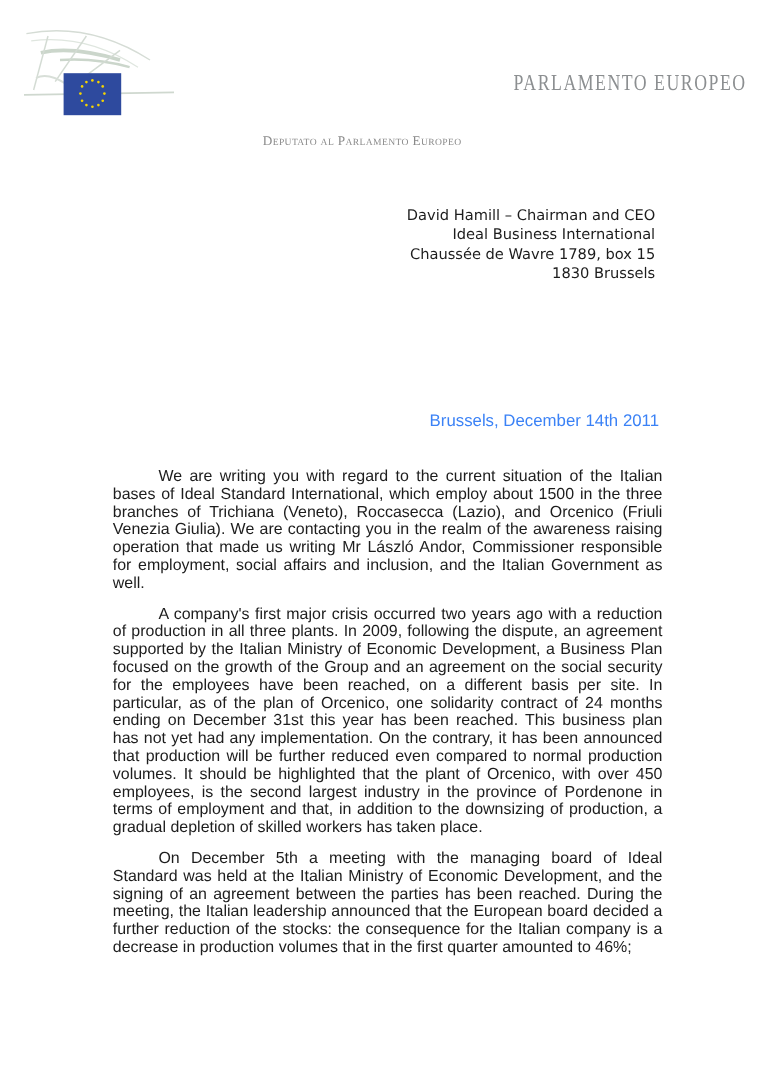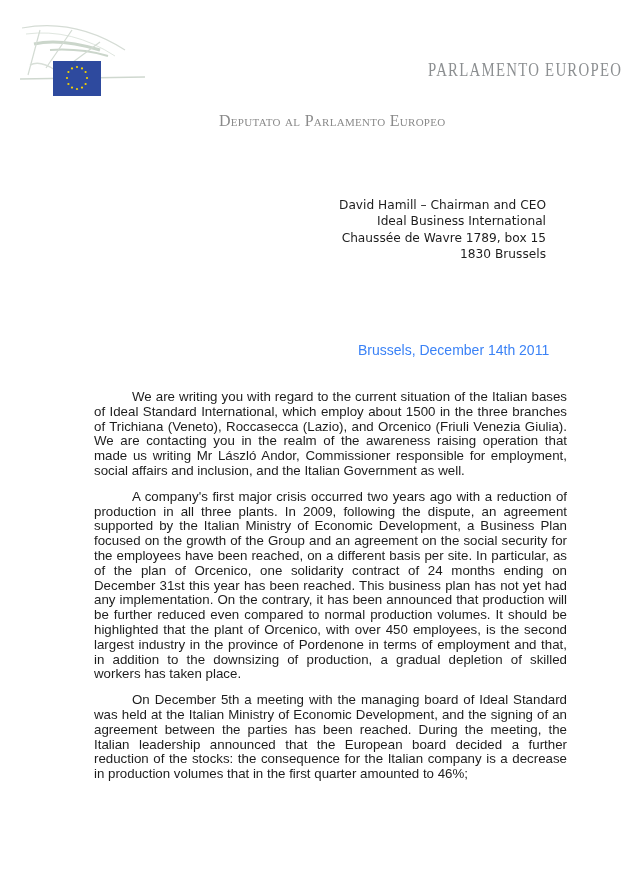--- a/index.html
+++ b/index.html
@@ -13,38 +13,38 @@
       position: absolute; left: 33px; top: 41px; width: 48px; height: 35px; background: #2e4a9e;
     }
     .flag svg { position: absolute; left: 0; top: 0; }
     .parl-title {
       position: absolute; left: 428px; top: 59px;
       font-family: "Liberation Serif", serif; font-size: 19px; color: #8c8f91;
       letter-spacing: 1.6px; transform: scaleX(0.78); transform-origin: left top; white-space: nowrap;
     }
     .deputato {
       position: absolute; left: 219px; top: 112px;
-      font-family: "Liberation Serif", serif; font-size: 16px; color: #8a8a8a;
+      font-family: "Liberation Serif", serif; font-size: 11px; color: #8a8a8a;
       font-variant: small-caps; letter-spacing: 0.3px; white-space: nowrap;
     }
     .address {
       position: absolute; right: 94px; top: 171px; text-align: right;
-      font-family: "DejaVu Sans", sans-serif; font-size: 12.2px; line-height: 16.3px; color: #1d1d1d; margin-top: 26px;
+      font-family: "DejaVu Sans", sans-serif; font-size: 12.2px; line-height: 16.3px; color: #1d1d1d;
     }
     .address div { white-space: nowrap; }
     .date {
       position: absolute; left: 358px; top: 342px;
       font-family: "Liberation Sans", sans-serif; font-size: 14px; color: #3b82f6; white-space: nowrap;
     }
     .body-text {
       position: absolute; left: 94px; width: 474px;
       font-family: "Liberation Sans", sans-serif; font-size: 13.3px; line-height: 14.8px;
       text-align: justify; color: #1d1d1d;
     }
-    .body-text p { margin: 0 1px 11px 0; text-indent: 38px; }
+    .body-text p { margin: 0 16px 11px 0; text-indent: 38px; }
   </style>
 </head>
 <body>
 
 <div class="logo-wrap">
   <svg width="130" height="80">
     <path d="M2 8 Q55 -2 105 30" stroke="#d5dcd5" stroke-width="1.2" fill="none"></path>
     <path d="M6 14 Q52 8 95 36" stroke="#dfe6df" stroke-width="1" fill="none"></path>
     <path d="M14 24 Q40 18 80 30" stroke="#cbd6cb" stroke-width="3" fill="none"></path>
     <path d="M30 30 Q60 28 88 36" stroke="#cbd6cb" stroke-width="2" fill="none"></path>

